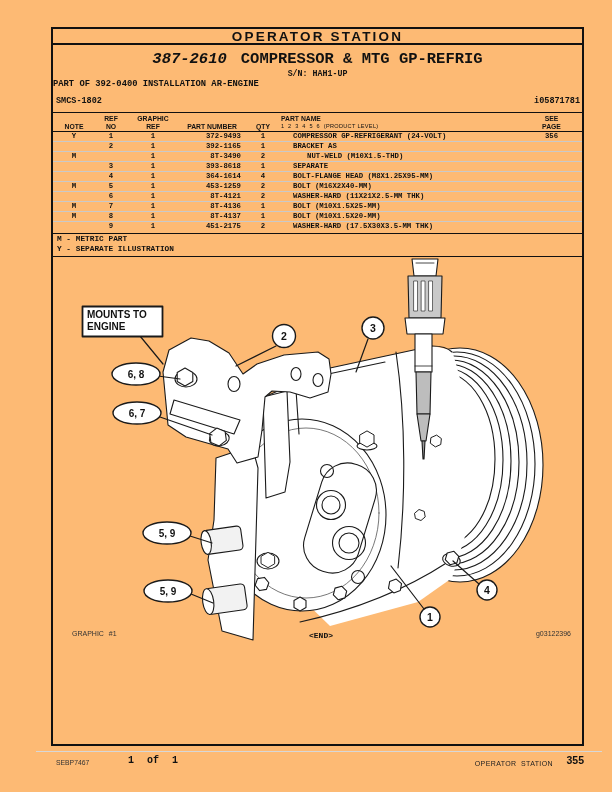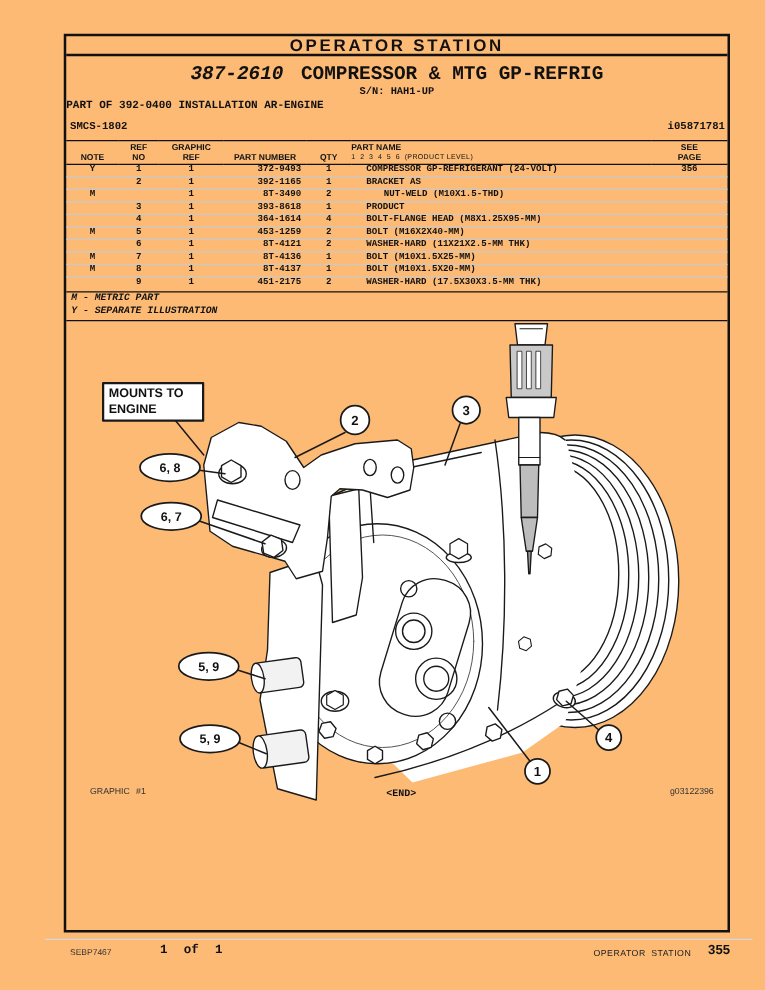--- a/index.html
+++ b/index.html
@@ -32,21 +32,21 @@
   table.parts tr:last-child td { border-bottom:none; }
   .c-note,.c-ref,.c-gr,.c-qty,.c-page { text-align:center; }
   .c-pn { text-align:right; padding-right:4px; }
   .c-name { text-align:left; padding-left:12px; }
   .c-name.indent { padding-left:26px; }
   th.h-name { text-align:left; padding-left:12px; }
   .plvl { display:block; font-family:"Liberation Sans",sans-serif; font-weight:400;
           font-size:5.6px; white-space:pre; letter-spacing:.3px; }
 
   .notes-block { left:53px; top:233px; width:529px; border-top:1px solid #111; border-bottom:1px solid #111;
-                 padding:1px 0 2px 4px; font-weight:700; font-size:7.8px; line-height:9.5px;font-style:italic; }
+                 padding:1px 0 2px 4px; font-weight:700; font-size:7.8px; line-height:9.5px; }
 
   .diagram-svg { left:51px; top:255px; width:533px; height:490px; }
 
   .cap-left  { left:72px;  top:630px; font-size:7px; color:#333; word-spacing:3px; }
   .cap-center{ left:261px; top:631px; width:120px; text-align:center; font-weight:700; font-size:8px; }
   .cap-right { left:505px; top:630px; width:66px; text-align:right; font-size:7px; color:#333; }
 
   .gray-rule { left:36px; top:751px; width:566px; height:1px; background:#d7d7d7; }
   .f-doc     { left:56px;  top:759px; font-size:6.8px; color:#333; }
   .f-page    { left:128px; top:755px; font-weight:700; font-size:10px; word-spacing:7px; }
@@ -122,21 +122,21 @@
           <td class="c-qty">2</td>
           <td class="c-name indent">NUT-WELD (M10X1.5-THD)</td>
           <td class="c-page"></td>
         </tr>
         <tr>
           <td class="c-note"></td>
           <td class="c-ref">3</td>
           <td class="c-gr">1</td>
           <td class="c-pn">393-8618</td>
           <td class="c-qty">1</td>
-          <td class="c-name">PRODUCT</td>
+          <td class="c-name">SEPARATE</td>
           <td class="c-page"></td>
         </tr>
         <tr>
           <td class="c-note"></td>
           <td class="c-ref">4</td>
           <td class="c-gr">1</td>
           <td class="c-pn">364-1614</td>
           <td class="c-qty">4</td>
           <td class="c-name">BOLT-FLANGE HEAD (M8X1.25X95-MM)</td>
           <td class="c-page"></td>

